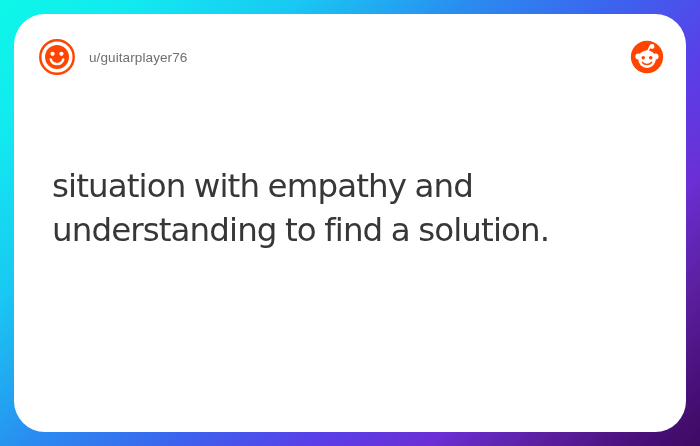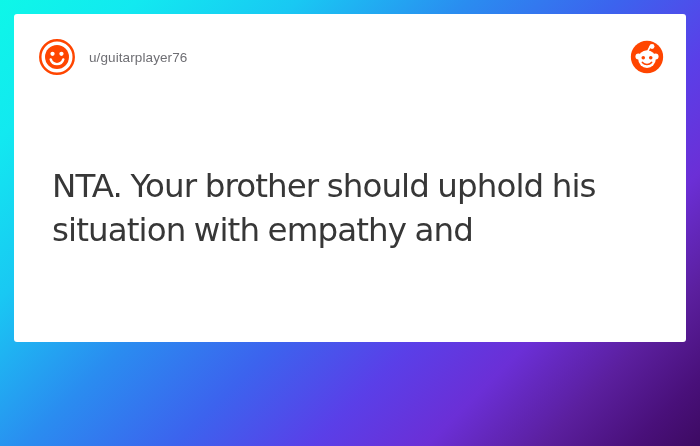--- a/index.html
+++ b/index.html
@@ -33,24 +33,24 @@
         #49107a 94%,
         #3d0a62 100%);
   }
 
   
   #card {
     position: absolute;
     left: 14px;
     top: 14px;
     width: 672px;
-    height: 328px;
+    height: 418px;
     box-sizing: border-box;
     background: #ffffff;
-    border-radius: 3px;
+    border-radius: 31px;
     overflow: hidden;
   }
 
   
   .card-header {
     position: absolute;
     left: 0;
     top: 0;
     width: 100%;
     height: 86px;
@@ -146,19 +146,19 @@
           <circle cx="15.6" cy="20.9" r="2.1" fill="#FF4500"></circle>
           <circle cx="24.4" cy="20.9" r="2.1" fill="#FF4500"></circle>
           <path d="M14.6 26.4 a7.2 7.2 0 0 0 10.8 0" fill="none" stroke="#FF4500" stroke-width="1.9" stroke-linecap="round"></path>
         </svg>
       </span>
 
     </div>
 
     <div class="card-body">
       <p class="comment-text">
-        <span class="ln">NTA. Your brother should uphold his</span>
         <span class="ln">situation with empathy and</span>
+        <span class="ln">understanding to find a solution.</span>
       </p>
     </div>
 
   </div>
 </div>
 
 </body></html>

